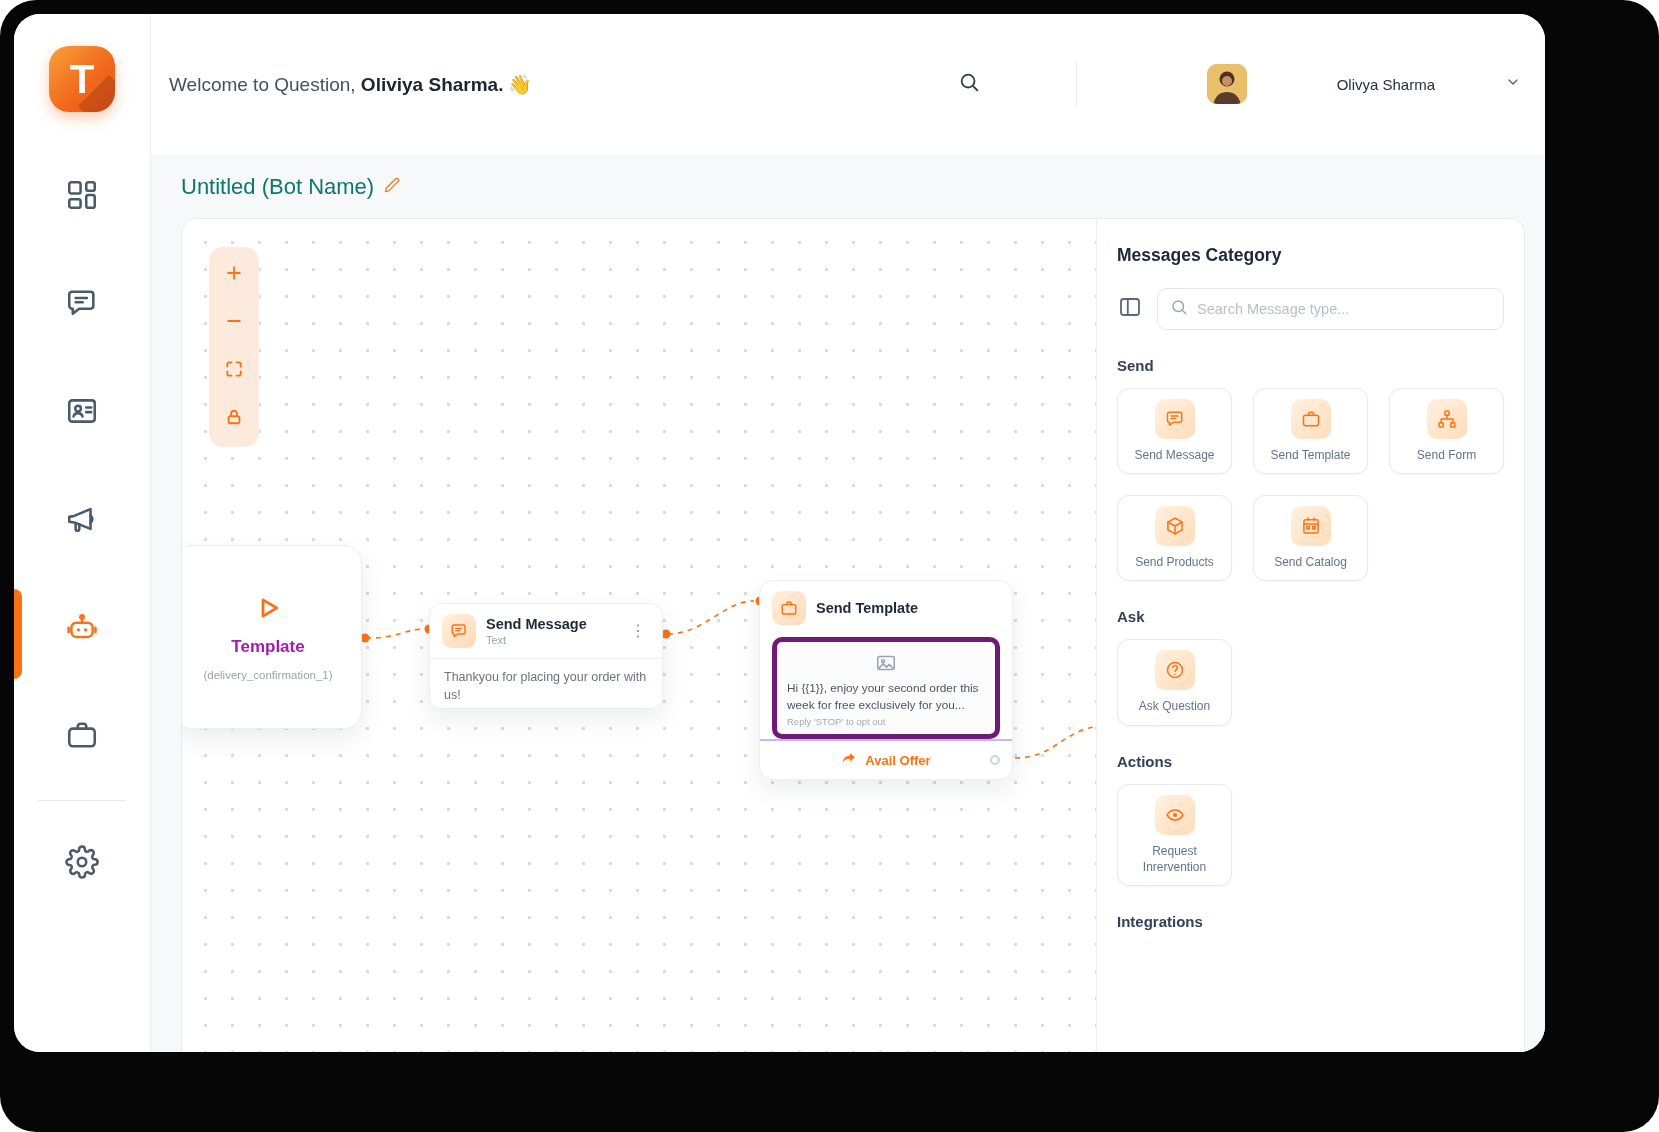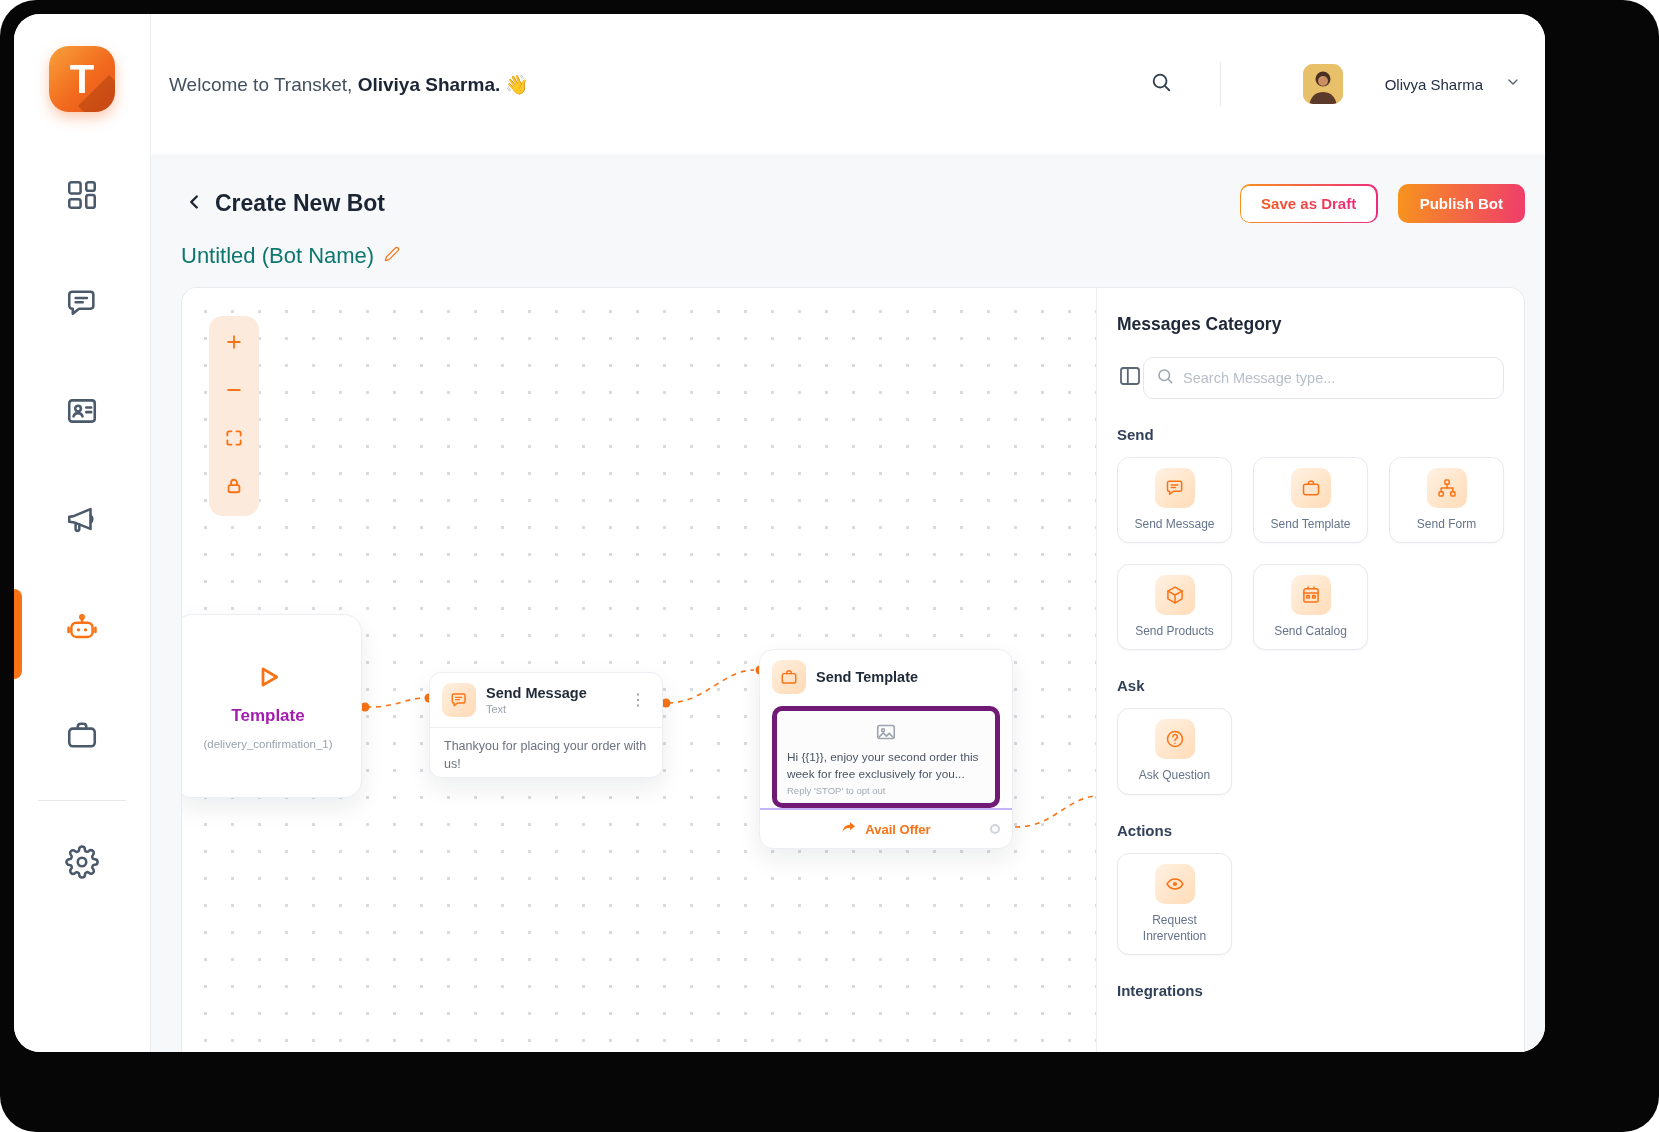--- a/index.html
+++ b/index.html
@@ -19,21 +19,21 @@
   .active-bar { position:absolute; left:0; top:575px; width:8px; height:90px; background:#f97316; border-radius:0 8px 8px 0; }
   .nav-divider { width:88px; height:1px; background:#e6e8ec; margin:-22px 0; }
 
   
   .right-col { flex:1; display:flex; flex-direction:column; min-width:0; }
 
   
   .header { height:140px; background:#fff; display:flex; align-items:center; padding:0 24px 0 18px; flex-shrink:0; }
   .welcome { font-size:19px; color:#435161; }
   .welcome b { color:#1c2534; }
-  .header-right { margin-left:auto; display:flex; align-items:center; }
+  .header-right { margin-left:auto; display:flex; align-items:center;gap:48px; }
   .search-btn { width:30px; height:30px; display:flex; align-items:center; justify-content:center; cursor:pointer; margin-right:44px; }
   .search-btn svg { width:22px; height:22px; stroke:#33404f; stroke-width:2; fill:none; stroke-linecap:round; }
   .vdiv { width:1px; height:44px; background:#e7e9ed; margin-right:82px; }
   .avatar { width:40px; height:40px; border-radius:10px; background:linear-gradient(160deg,#f3cf6f,#e0a14f); position:relative; overflow:hidden; margin-right:42px; cursor:pointer; }
   .avatar svg { position:absolute; inset:0; }
   .user-name { font-size:15px; color:#253043; margin-right:22px; }
   .chev svg { width:16px; height:16px; stroke:#56606e; stroke-width:2; fill:none; stroke-linecap:round; stroke-linejoin:round; }
 
   
   .main { flex:1; background:#f7f8fa; padding:0 20px 0 30px; display:flex; flex-direction:column; min-height:0; }
@@ -86,21 +86,21 @@
   .tpl-text { font-size:11.8px; color:#4b5563; line-height:1.4; }
   .tpl-opt { margin-top:3px; font-size:9.5px; color:#a3aab4; }
   .tpl-footer { margin-top:auto; border-top:2px solid #c4b5fd; height:42px; display:flex; align-items:center; justify-content:center; gap:8px; position:relative; cursor:pointer; }
   .tpl-footer svg { width:16px; height:16px; fill:#f97316; }
   .tpl-cta { font-size:13px; font-weight:bold; color:#f97316; }
   .out-port { position:absolute; right:12px; top:50%; transform:translateY(-50%); width:10px; height:10px; border-radius:50%; background:#fff; border:2px solid #cfd6dd; }
 
   
   .panel { width:428px; flex-shrink:0; background:#fff; border-left:1px solid #edeef2; padding:26px 20px 0 20px; overflow:hidden; }
   .panel-title { font-size:17.5px; font-weight:bold; color:#20293a; }
-  .search-row { margin-top:22px; display:flex; align-items:center; gap:0; }
+  .search-row { margin-top:22px; display:flex; align-items:center; gap:14px; }
   .collapse-btn { width:26px; height:26px; display:flex; align-items:center; justify-content:center; cursor:pointer; }
   .collapse-btn svg { width:24px; height:24px; stroke:#5b6776; stroke-width:1.8; fill:none; stroke-linecap:round; stroke-linejoin:round; }
   .search-box { flex:1; height:42px; border:1px solid #e3e7ec; border-radius:10px; display:flex; align-items:center; padding:0 12px; gap:9px; background:#fff; }
   .search-box svg { width:18px; height:18px; stroke:#9aa4b1; stroke-width:2; fill:none; stroke-linecap:round; flex-shrink:0; }
   .search-box input { border:none; outline:none; flex:1; font-size:14.5px; font-family:inherit; color:#33404f; background:transparent; }
   .search-box input::placeholder { color:#b7bfca; }
   .section-label { margin-top:27px; font-size:15px; font-weight:bold; color:#32415a; }
   .card-grid { margin-top:14px; display:grid; grid-template-columns:repeat(3,1fr); gap:21px; }
   .msg-card { border:1px solid #e7e9ee; border-radius:12px; background:#fff; box-shadow:0 1px 2px rgba(16,24,40,.04); min-height:80px; display:flex; flex-direction:column; align-items:center; justify-content:center; padding:10px 6px; cursor:pointer; }
   .msg-card.tall { min-height:96px; }
@@ -171,21 +171,21 @@
                 <circle cx="12" cy="12" r="3"></circle>
                 <path d="M19.4 15a1.65 1.65 0 0 0 .33 1.82l.06.06a2 2 0 0 1 0 2.83 2 2 0 0 1-2.83 0l-.06-.06a1.65 1.65 0 0 0-1.82-.33 1.65 1.65 0 0 0-1 1.51V21a2 2 0 0 1-2 2 2 2 0 0 1-2-2v-.09A1.65 1.65 0 0 0 9 19.4a1.65 1.65 0 0 0-1.82.33l-.06.06a2 2 0 0 1-2.83 0 2 2 0 0 1 0-2.83l.06-.06a1.65 1.65 0 0 0 .33-1.82 1.65 1.65 0 0 0-1.51-1H3a2 2 0 0 1-2-2 2 2 0 0 1 2-2h.09A1.65 1.65 0 0 0 4.6 9a1.65 1.65 0 0 0-.33-1.82l-.06-.06a2 2 0 0 1 0-2.83 2 2 0 0 1 2.83 0l.06.06a1.65 1.65 0 0 0 1.82.33H9a1.65 1.65 0 0 0 1-1.51V3a2 2 0 0 1 2-2 2 2 0 0 1 2 2v.09a1.65 1.65 0 0 0 1 1.51 1.65 1.65 0 0 0 1.82-.33l.06-.06a2 2 0 0 1 2.83 0 2 2 0 0 1 0 2.83l-.06.06a1.65 1.65 0 0 0-.33 1.82V9a1.65 1.65 0 0 0 1.51 1H21a2 2 0 0 1 2 2 2 2 0 0 1-2 2h-.09a1.65 1.65 0 0 0-1.51 1z"></path>
               </svg></span>
         </div>
       </div>
     </div>
 
     <div class="right-col">
 
       <div class="header">
-        <div class="welcome"><span>Welcome to Transket, </span><b>Oliviya Sharma.</b> <span>👋</span></div>
+        <div class="welcome"><span>Welcome to Question, </span><b>Oliviya Sharma.</b> <span>👋</span></div>
         <div class="header-right">
           <div class="search-btn">
             <span><svg viewBox="0 0 24 24">
                   <circle cx="11" cy="11" r="7"></circle>
                   <path d="M21 21l-4.3-4.3"></path>
                 </svg></span>
           </div>
           <div class="vdiv"></div>
           <div class="avatar">
             <svg viewBox="0 0 40 40">
@@ -196,34 +196,20 @@
               </svg>
           </div>
           <div class="user-name">Olivya Sharma</div>
           <div class="chev"><span><svg viewBox="0 0 24 24">
                   <path d="M6 9l6 6 6-6"></path>
                 </svg></span></div>
         </div>
       </div>
 
       <div class="main">
-        <div class="title-row">
-          <div class="back-btn">
-              <span><svg viewBox="0 0 24 24">
-                  <path d="M15 18l-6-6 6-6"></path>
-                </svg></span>
-            </div>
-          <div class="page-title">Create New Bot</div>
-          <div class="title-actions">
-            <div class="btn-outline">
-                <div class="inner"><b>Save as Draft</b></div>
-              </div>
-            <button class="btn-solid">Publish Bot</button>
-          </div>
-        </div>
         <div class="botname-row">
           <span class="botname">Untitled (Bot Name)</span>
           <span class="pencil"><svg viewBox="0 0 24 24">
                 <path d="M17 3a2.8 2.8 0 0 1 4 4L7.5 20.5 2 22l1.5-5.5L17 3z"></path>
               </svg></span>
         </div>
 
         <div class="workspace">
 
           <div class="canvas">

